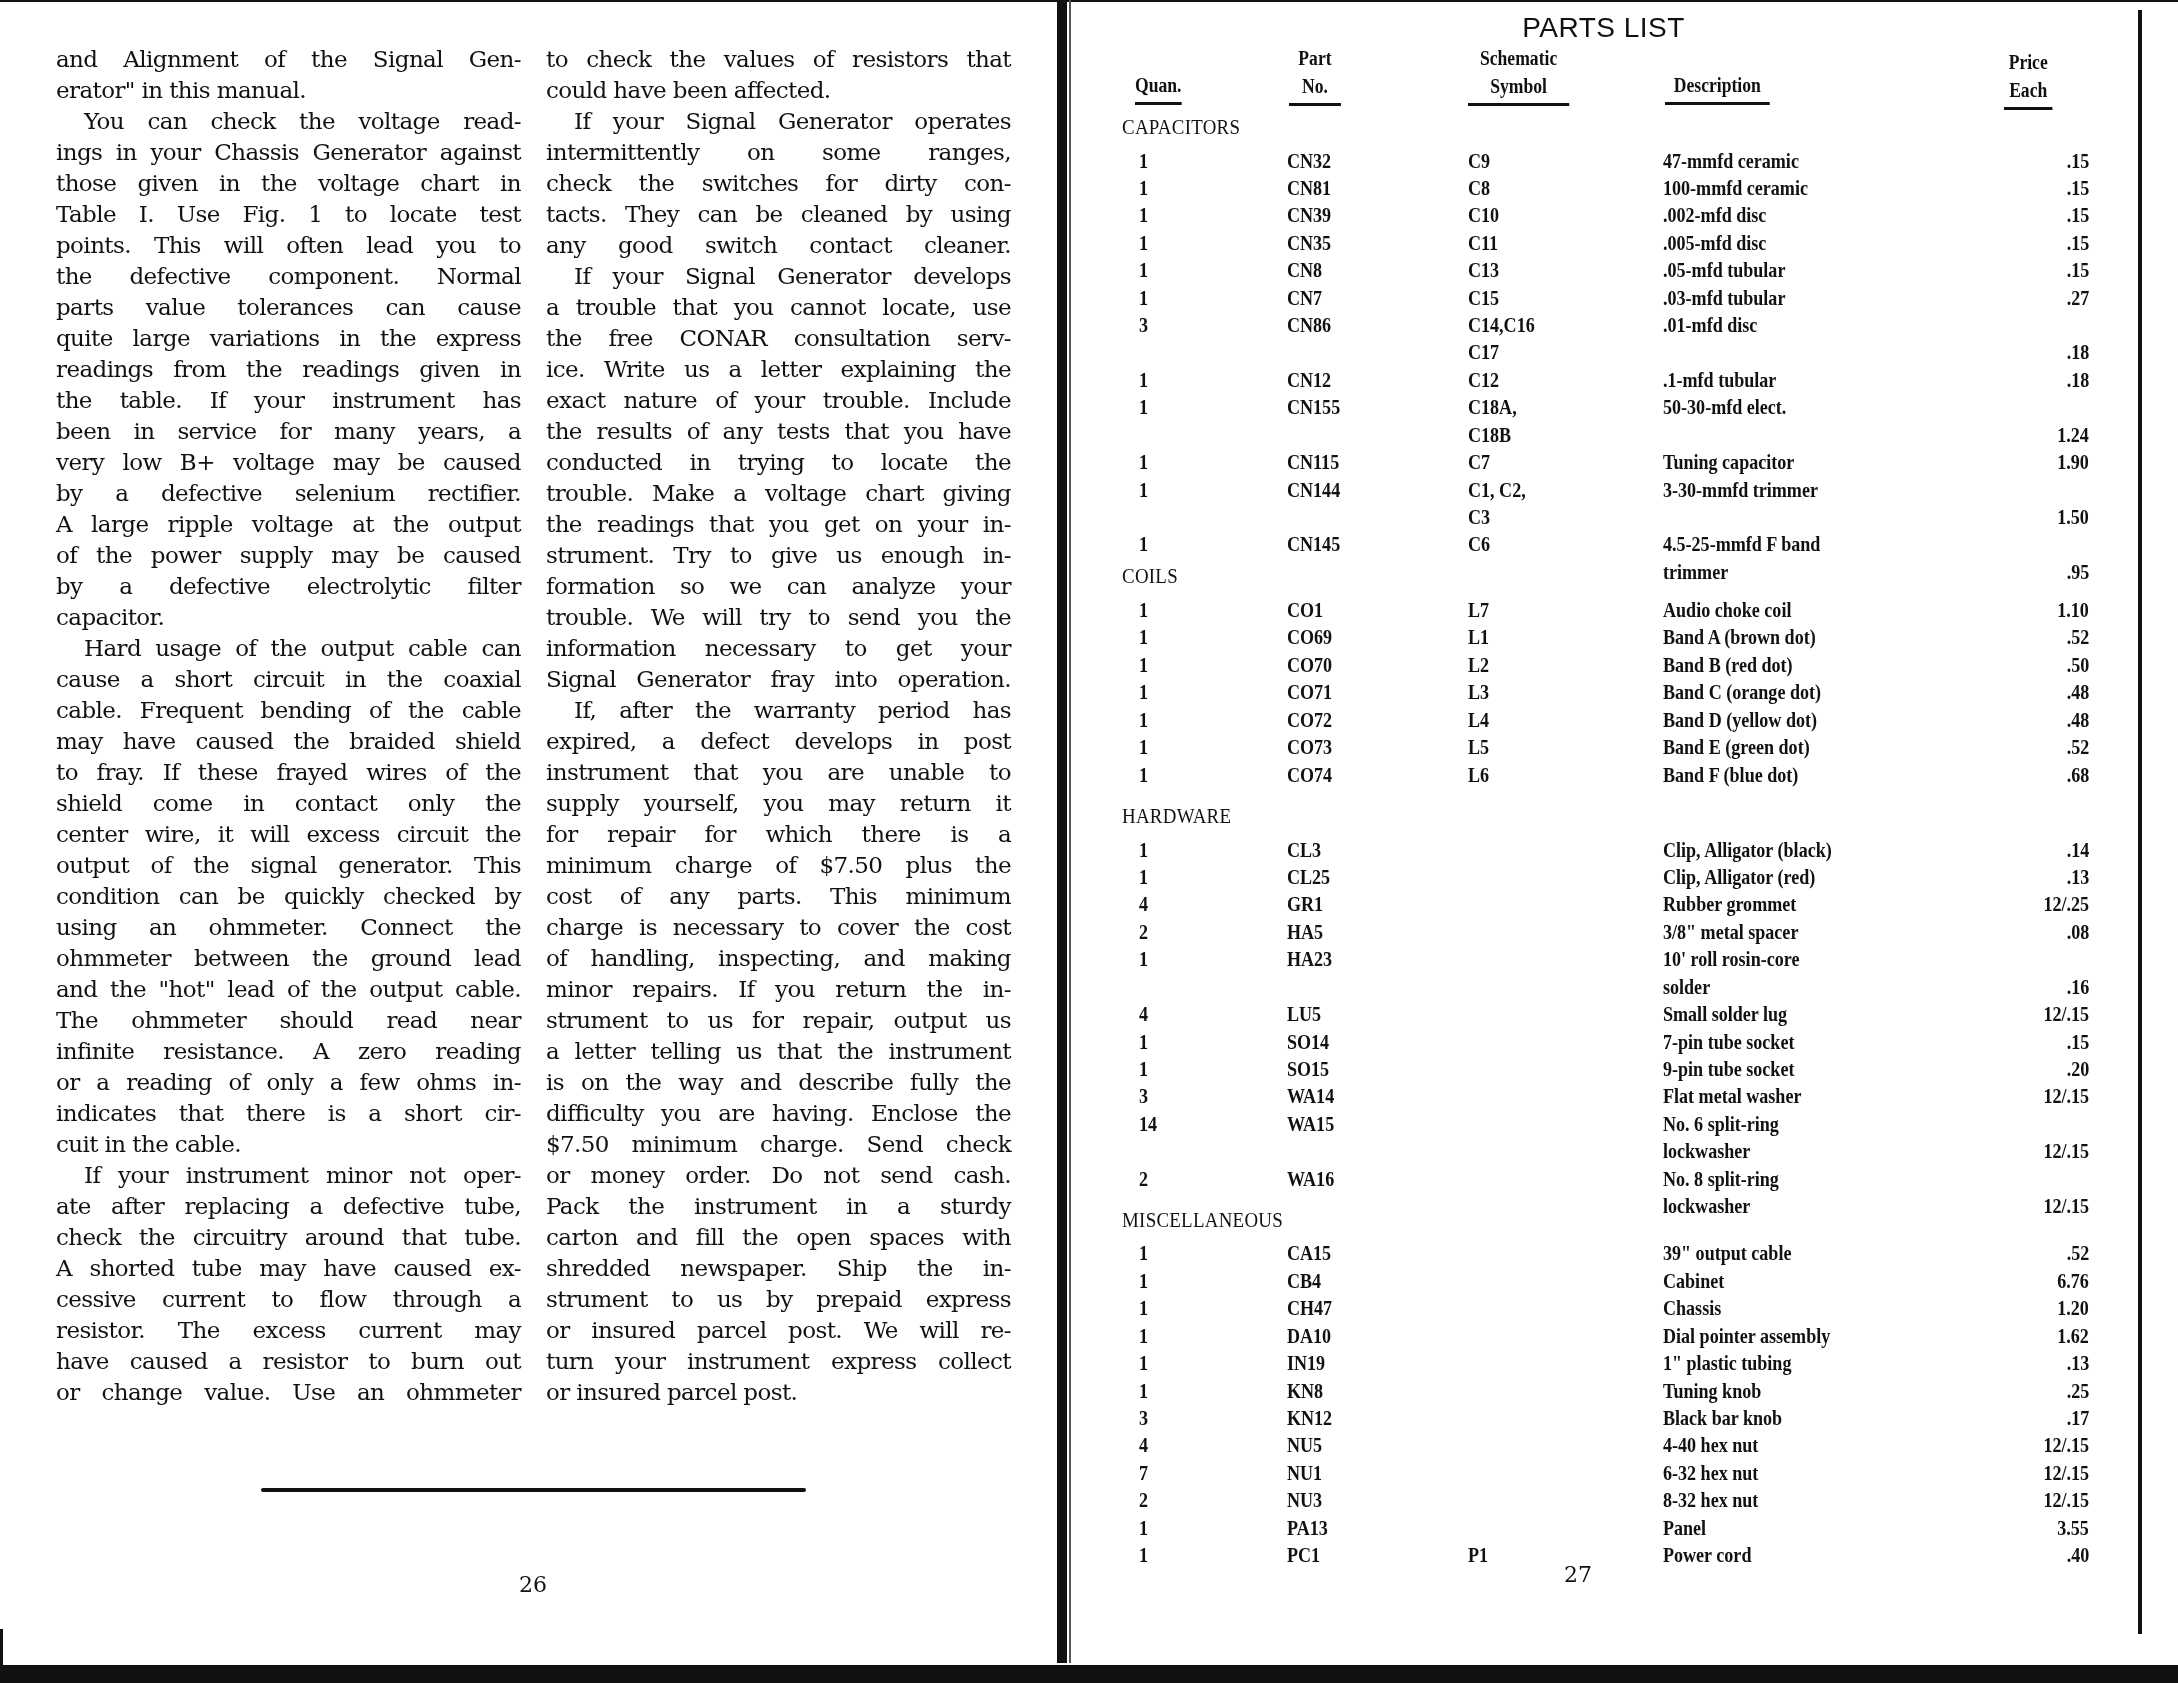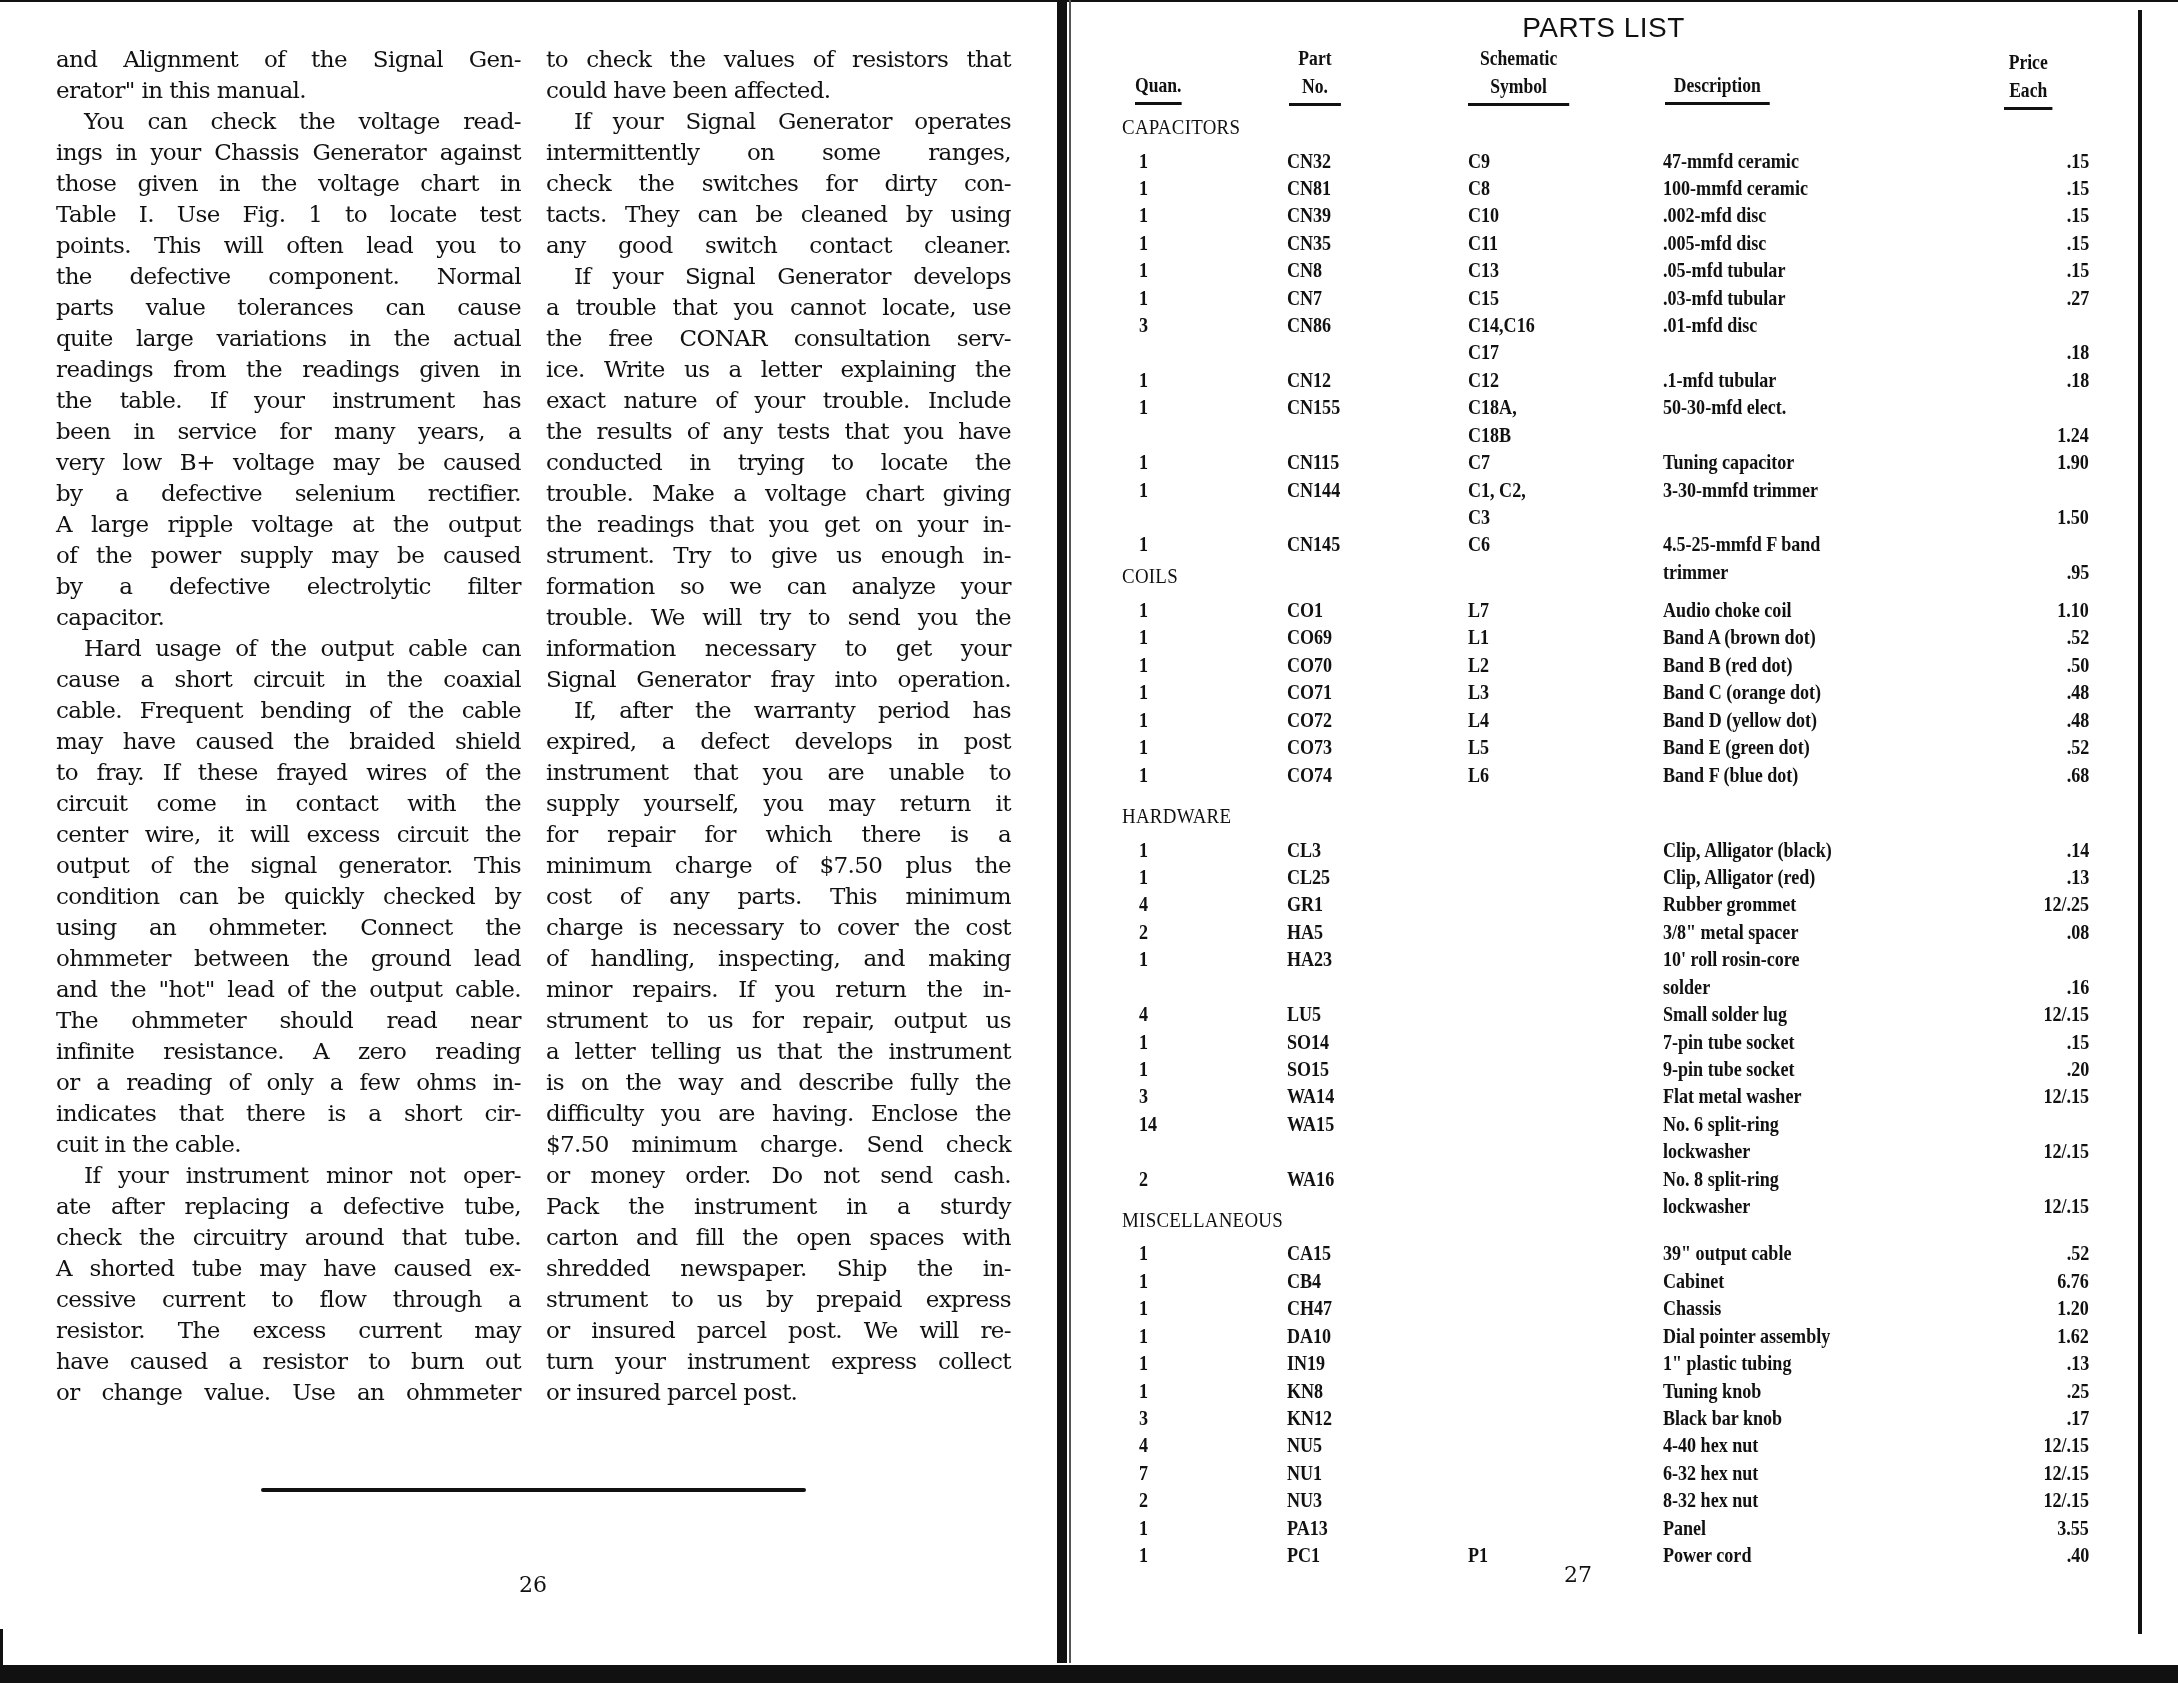--- a/index.html
+++ b/index.html
@@ -35,36 +35,36 @@
 <div id="col-left" class="col">
     <span class="ln">and Alignment of the Signal Gen-</span>
     <span class="ln last">erator" in this manual.</span>
     <span class="ln indent">You can check the voltage read-</span>
     <span class="ln">ings in your Chassis Generator against</span>
     <span class="ln">those given in the voltage chart in</span>
     <span class="ln">Table I. Use Fig. 1 to locate test</span>
     <span class="ln">points. This will often lead you to</span>
     <span class="ln">the defective component. Normal</span>
     <span class="ln">parts value tolerances can cause</span>
-    <span class="ln">quite large variations in the actual</span>
+    <span class="ln">quite large variations in the express</span>
     <span class="ln">readings from the readings given in</span>
     <span class="ln">the table. If your instrument has</span>
     <span class="ln">been in service for many years, a</span>
     <span class="ln">very low B+ voltage may be caused</span>
     <span class="ln">by a defective selenium rectifier.</span>
     <span class="ln">A large ripple voltage at the output</span>
     <span class="ln">of the power supply may be caused</span>
     <span class="ln">by a defective electrolytic filter</span>
     <span class="ln last">capacitor.</span>
     <span class="ln indent">Hard usage of the output cable can</span>
     <span class="ln">cause a short circuit in the coaxial</span>
     <span class="ln">cable. Frequent bending of the cable</span>
     <span class="ln">may have caused the braided shield</span>
     <span class="ln">to fray. If these frayed wires of the</span>
-    <span class="ln">circuit come in contact with the</span>
+    <span class="ln">shield come in contact only the</span>
     <span class="ln">center wire, it will excess circuit the</span>
     <span class="ln">output of the signal generator. This</span>
     <span class="ln">condition can be quickly checked by</span>
     <span class="ln">using an ohmmeter. Connect the</span>
     <span class="ln">ohmmeter between the ground lead</span>
     <span class="ln">and the "hot" lead of the output cable.</span>
     <span class="ln">The ohmmeter should read near</span>
     <span class="ln">infinite resistance. A zero reading</span>
     <span class="ln">or a reading of only a few ohms in-</span>
     <span class="ln">indicates that there is a short cir-</span>

